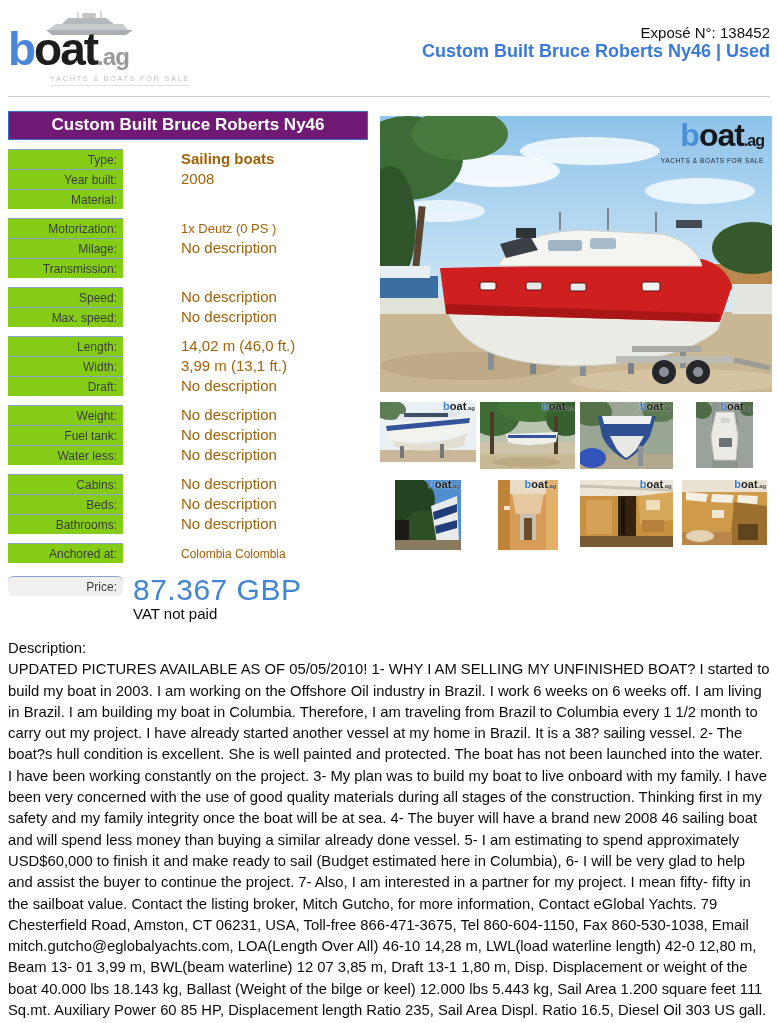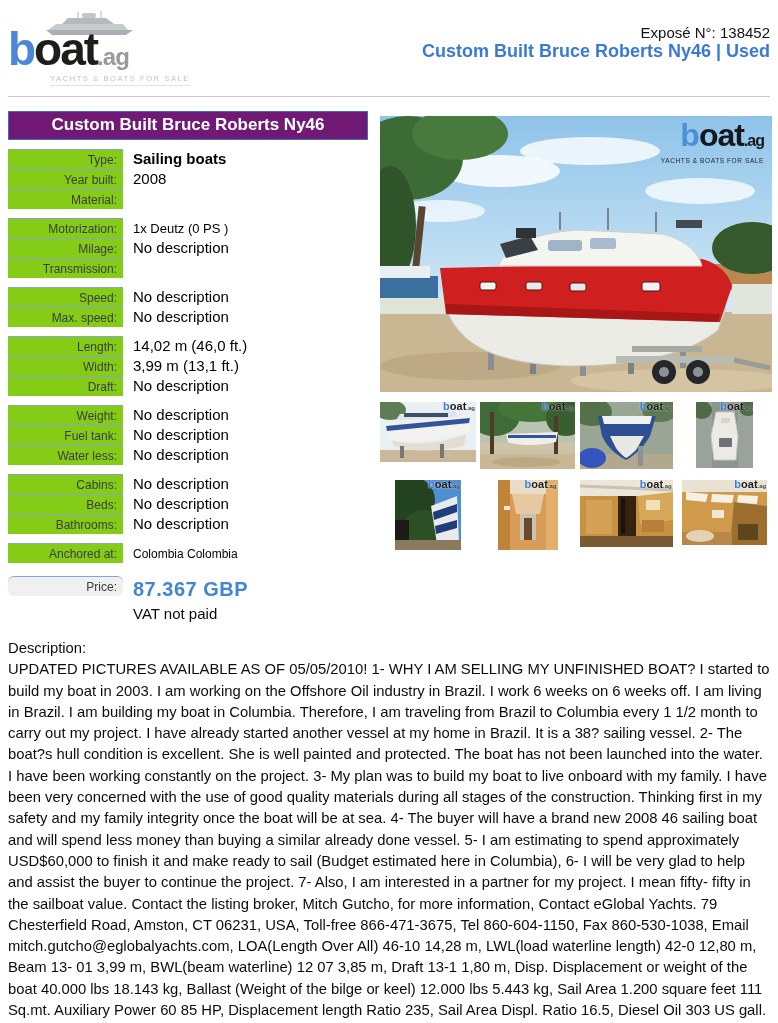--- a/index.html
+++ b/index.html
@@ -31,32 +31,32 @@
   .right-col { flex:1; }
 
   .title-bar { background:#701a75; border:1px solid #3c6ec2; color:#fff; text-align:center; font-weight:bold; font-size:17px; padding:3px 0 4px 0; }
 
   .spec-group { margin-top:9px; }
   .spec-row { display:flex; align-items:flex-start; min-height:19.5px; }
   .spec-label {
     width:115px; flex:none; background:#84cc16; border-top:1px solid #8aa2cf;
     color:#3c3c3c; font-size:12px; text-align:right; padding:3px 6px 2px 0;
   }
-  .spec-value { padding-left:10px; font-size:15px; padding-top:1px; color:#000000; }
+  .spec-value { padding-left:10px; font-size:15px; padding-top:1px; color:#a16207;margin-left:48px; }
   .spec-value.v-bold  { font-weight:bold; }
   .spec-value.v-small { font-size:13px; padding-top:3px; }
   .spec-value.v-tiny  { font-size:12px; padding-top:4px; }
 
   .price-row { display:flex; margin-top:13px; }
   .price-label {
     width:115px; flex:none; background:#f0f0f0; border-top:1px solid #8aa2cf;
     color:#3c3c3c; font-size:12px; text-align:right; padding:3px 6px 2px 0; height:20px;border-radius:6px;
   }
   .price-wrap { padding-left:10px; }
-  .price-value { color:#4285d2; font-size:20px; font-weight:bold; line-height:27px; letter-spacing:0.5px; }
+  .price-value { color:#4285d2; font-size:30px; font-weight:normal; line-height:27px; letter-spacing:0.5px; }
   .price-vat { font-size:15px; color:#0b0b0b; margin-top:2px; }
 
   
   .main-photo { position:relative; width:100%; height:276px; margin-top:5px; cursor:pointer; }
   .main-photo svg { display:block; }
   .photo-watermark { position:absolute; top:4px; right:8px; text-align:right; pointer-events:none; }
   .photo-watermark .pw-brand { font-weight:bold; font-size:32px; letter-spacing:-1px; line-height:30px; }
   .photo-watermark .pw-brand .b-blue { color:#4a90d9; }
   .photo-watermark .pw-brand .b-dark { color:#15181c; }
   .photo-watermark .pw-brand .b-tld  { color:#15181c; font-size:16px; }

